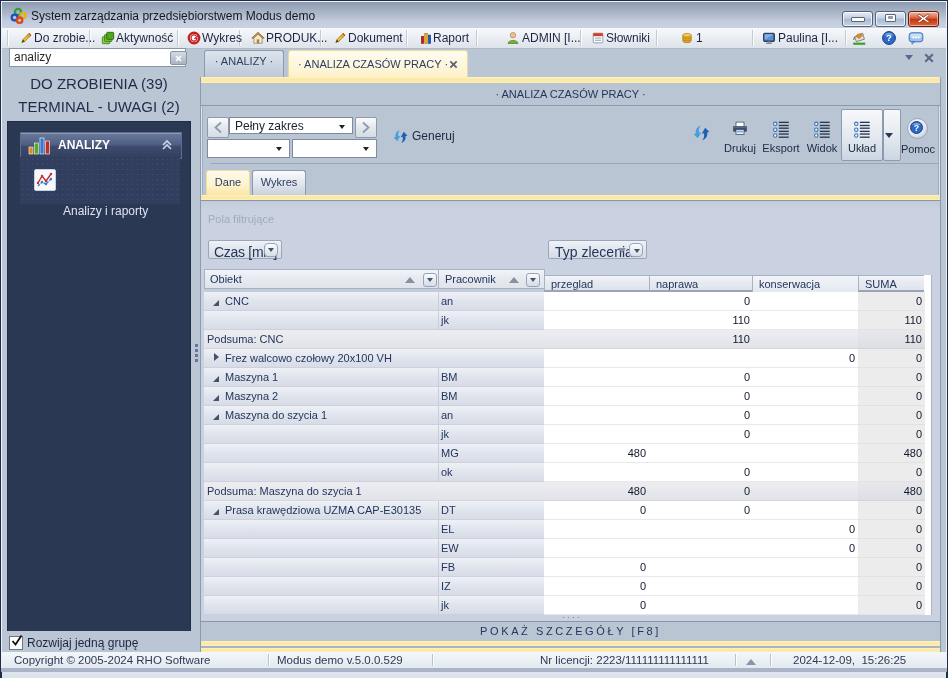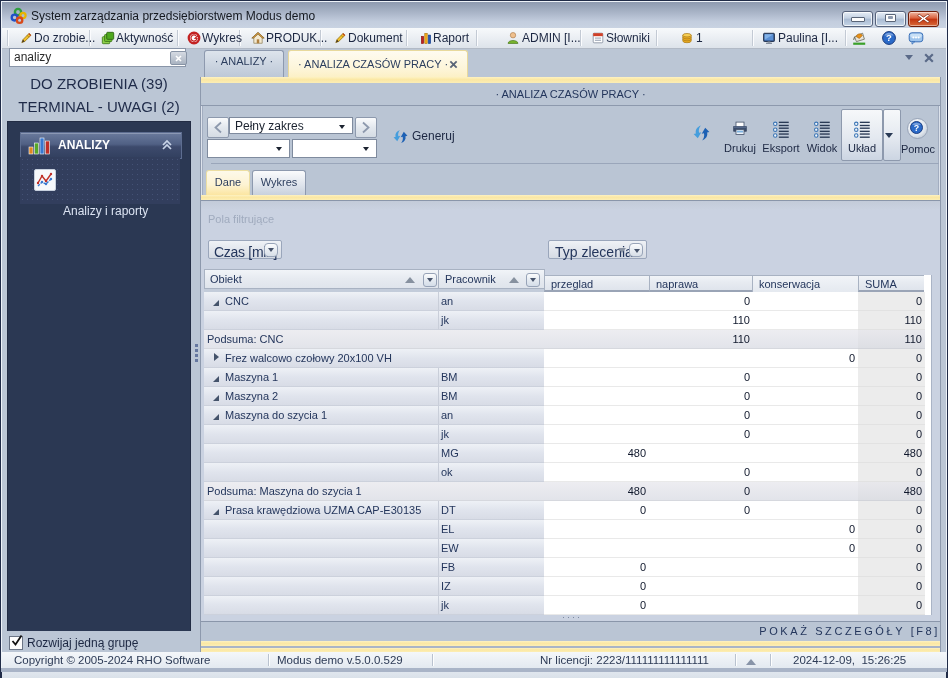--- a/index.html
+++ b/index.html
@@ -581,21 +581,21 @@
           <div class="vc" style="left:340px;width:106px"></div>
           <div class="vc" style="left:445px;width:105px"></div>
           <div class="vc" style="left:549px;width:106px"></div>
           <div class="vc vs" style="left:654px;width:67px"></div>
           <div class="num" style="left:340px;width:102px">0</div>
           <div class="num" style="left:654px;width:64px">0</div>
         </div>
       </div>
       <div class="ab" style="left:360px;top:539px;width:20px;height:3px;background:radial-gradient(circle,#7c89a0 1px,rgba(0,0,0,0) 1px);background-size:5px 3px"></div>
       <div class="ab" style="left:0;top:544px;width:739px;height:32px;border-top:1px solid #8a96aa;box-sizing:border-box;background:#bac5d4;
-text-align:right;line-height:19px;font-size:11px;letter-spacing:2.6px;color:#24365c">POKAŻ SZCZEGÓŁY [F8]</div>
+text-align:center;line-height:19px;font-size:11px;letter-spacing:2.6px;color:#24365c">POKAŻ SZCZEGÓŁY [F8]</div>
       <div class="ab cream" style="left:0;top:564px;width:739px;height:5px"></div>
       <div class="ab" style="left:0;top:569px;width:739px;height:2px;background:#a9b4c7"></div>
       <div class="ab cream" style="left:0;top:571px;width:739px;height:4px"></div>
     </div>
     <div id="sbar" class="ab">
       <div class="stxt" style="left:12px">Copyright © 2005-2024 RHO Software</div>
       <div class="stxt" style="left:275px">Modus demo v.5.0.0.529</div>
       <div class="stxt" style="left:538px">Nr licencji: 2223/111111111111111</div>
       <div class="ab" style="left:744px;top:7px;width:0;height:0;border-left:5px solid rgba(0,0,0,0);border-right:5px solid rgba(0,0,0,0);border-bottom:6px solid #8894a8"></div>
       <div class="stxt" style="left:791px">2024-12-09,&nbsp; 15:26:25</div>

